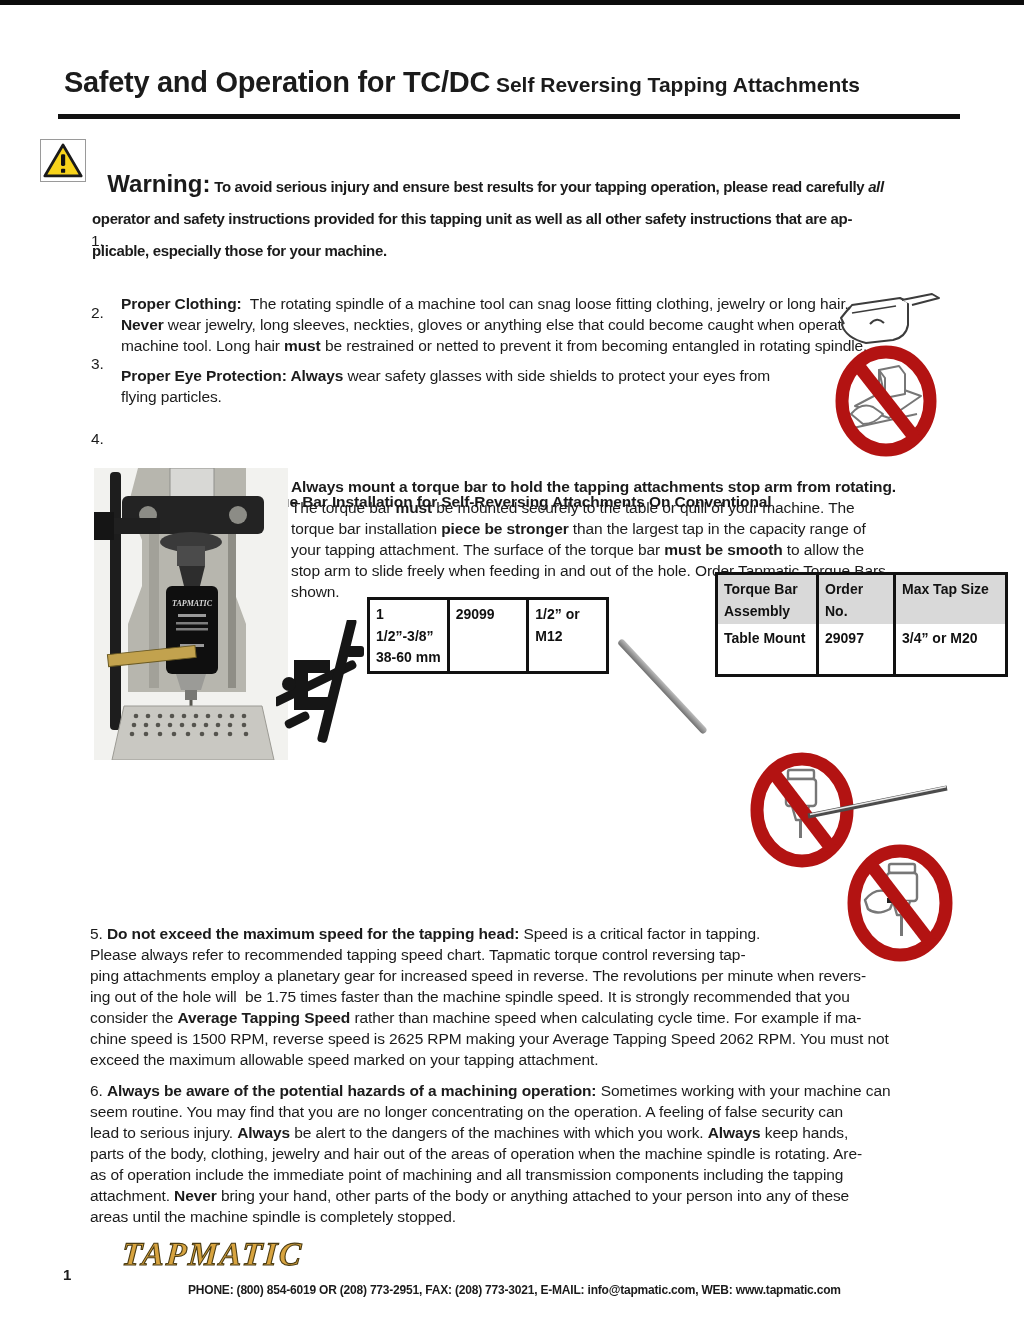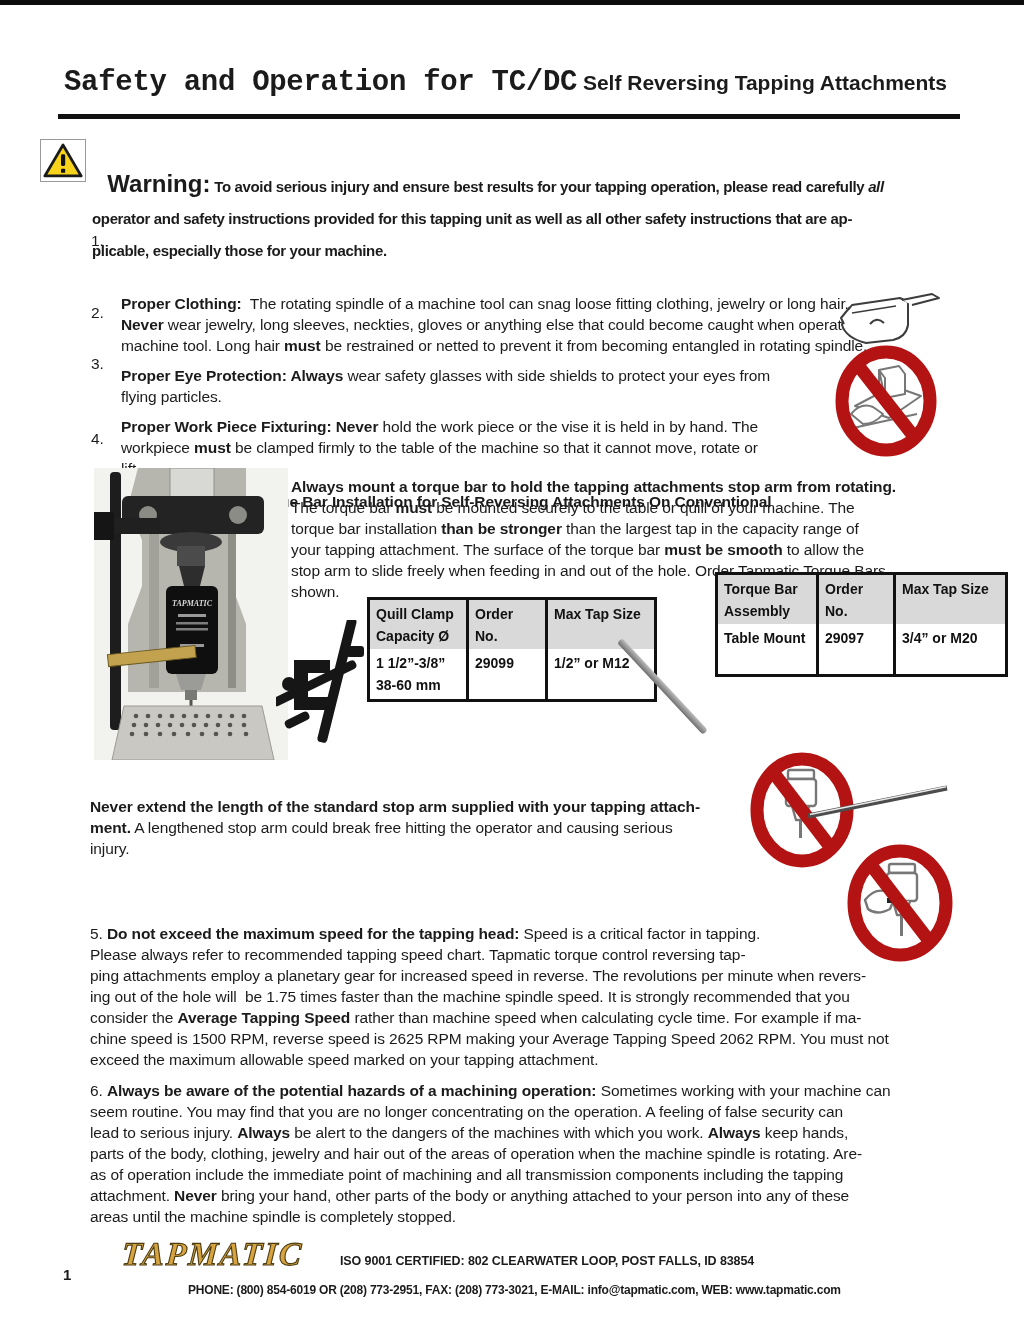--- a/index.html
+++ b/index.html
@@ -1,21 +1,21 @@
 <!DOCTYPE html>
 <html><head>
 <meta charset="utf-8">
 <style>
   html,body{margin:0;padding:0;background:#fff;}
   .page{position:relative;width:1024px;height:1325px;background:#ffffff;overflow:hidden;
         font-family:"Liberation Sans",sans-serif;color:#1b1b1b;}
   .abs{position:absolute;}
   .topbar{left:0;top:0;width:1024px;height:5px;background:#0c0c0c;}
   .title{left:64px;top:66px;white-space:nowrap;}
-  .title .main{font-size:29px;font-weight:700;letter-spacing:-0.3px;font-family:Liberation Mono, monospace;}
+  .title .main{font-size:29px;font-weight:700;letter-spacing:-0.3px;}
   .title .sub{font-size:21px;font-weight:700;margin-top:47px;}
   .rule{left:58px;top:114px;width:902px;height:5px;background:#111;}
   .warnbox{left:40px;top:139px;width:44px;height:41px;border:1px solid #9a9a9a;background:#fff;
            display:flex;align-items:center;justify-content:center;}
   .warntext{left:92px;top:136px;width:880px;font-size:15px;font-weight:700;line-height:32px;
             letter-spacing:-0.35px;white-space:pre-wrap;}
   .warntext .wlabel{font-size:24px;font-weight:700;letter-spacing:0;}
   .rich{white-space:pre-wrap;}
   .rich .b{font-weight:700;}
   .rich .i{font-style:italic;}
@@ -68,23 +68,20 @@
 </span><span class="b">Never</span><span> wear jewelry, long sleeves, neckties, gloves or anything else that could become caught when operating a
 machine tool. Long hair </span><span class="b">must</span><span> be restrained or netted to prevent it from becoming entangled in rotating spindle.</span></span>
   </div>
   <div class="abs listitem rich" style="left:91px;top:302px;">
     <span class="num">2.</span>
     <span class="itext"><span class="b">Proper Eye Protection: Always</span><span> wear safety glasses with side shields to protect your eyes from
 flying particles.</span></span>
   </div>
   <div class="abs listitem rich" style="left:91px;top:353px;">
     <span class="num">3.</span>
-    <span class="itext"><span class="b">Proper Work Piece Fixturing: Never</span><span> hold the work piece or the vise it is held in by hand. The
-workpiece </span><span class="b">must</span><span> be clamped firmly to the table of the machine so that it cannot move, rotate or
-lift.</span></span>
   </div>
   <div class="abs listitem rich" style="left:91px;top:428px;">
     <span class="num">4.</span>
     <span class="itext"><span class="b">Proper Stop Arm/Torque Bar Installation for Self-Reversing Attachments On Conventional
 Machines.</span></span>
   </div>
 
   <svg class="abs" style="left:836px;top:291px;" width="112" height="64" viewBox="0 0 112 64">
     <g fill="#ffffff" stroke="#3c3c3c" stroke-width="2" stroke-linejoin="round">
       <path d="M8,24 L16,14 L64,7 L72,11 L72,34 Q70,46 57,49 L30,52 Q10,47 6,34 Z"></path>
@@ -163,44 +160,38 @@
         <circle cx="94" cy="266" r="2.3"></circle>
         <circle cx="108" cy="266" r="2.3"></circle>
         <circle cx="122" cy="266" r="2.3"></circle>
         <circle cx="136" cy="266" r="2.3"></circle>
         <circle cx="152" cy="266" r="2.3"></circle>
     </g>
   </svg>
 
   <div class="abs para rich" style="left:291px;top:476px;width:672px;"><span class="b">Always mount a torque bar to hold the tapping attachments stop arm from rotating.</span><span>
 The torque bar </span><span class="b">must</span><span> be mounted securely to the table or quill of your machine. The
-torque bar installation </span><span class="b">than be stronger</span><span> than the largest tap in the capacity range of
+torque bar installation </span><span class="b">piece be stronger</span><span> than the largest tap in the capacity range of
 your tapping attachment. The surface of the torque bar </span><span class="b">must be smooth</span><span> to allow the
 stop arm to slide freely when feeding in and out of the hole. Order Tapmatic Torque Bars
 shown.</span></div>
 
   <svg class="abs" style="left:276px;top:620px;" width="95" height="128" viewBox="0 0 95 128">
     <g fill="#161616">
       <rect x="-8" y="58" width="92" height="9" rx="4" transform="rotate(-26 40 62)"></rect>
       <rect x="56" y="-4" width="10" height="128" rx="4" transform="rotate(14 60 60)"></rect>
       <path d="M18,40 h36 v13 h-22 v24 h22 v13 h-36 z"></path>
       <circle cx="13" cy="64" r="7"></circle>
       <rect x="70" y="26" width="18" height="11" rx="3"></rect>
       <rect x="8" y="96" width="26" height="9" rx="4" transform="rotate(-26 20 100)"></rect>
     </g>
   </svg>
 
   <table class="abs otable" style="left:367px;top:597px;width:242px;">
     <tbody>
-        <tr class="gray">
-      <td style="width:84px;height:42px;">Quill Clamp
-Capacity Ø</td>
-      <td style="width:64px;">Order No.</td>
-      <td style="width:94px;">Max Tap Size</td>
-    </tr>
     <tr>
       <td style="height:44px;">1 1/2”-3/8”
 38-60 mm</td>
       <td>29099</td>
       <td>1/2” or M12</td>
     </tr>
   </tbody>
     </table>
 
   <div class="abs rod"></div>
@@ -214,23 +205,20 @@
       <td style="width:97px;">Max Tap Size</td>
     </tr>
     <tr>
       <td style="height:44px;">Table Mount</td>
       <td>29097</td>
       <td>3/4” or M20</td>
     </tr>
   </tbody>
     </table>
 
-  <div class="abs para rich" style="left:90px;top:796px;width:680px;"><span class="b">Never extend the length of the standard stop arm supplied with your tapping attach-
-ment.</span><span> A lengthened stop arm could break free hitting the operator and causing serious
-injury.</span></div>
 
   <svg class="abs" style="left:750px;top:752px;" width="202" height="120" viewBox="0 0 202 120">
     <g stroke="#777" fill="#fff" stroke-width="2.4" stroke-linejoin="round">
       <rect x="38" y="18" width="26" height="9" rx="2"></rect>
       <rect x="36" y="27" width="30" height="27" rx="3"></rect>
       <path d="M42,54 l4,14 h9 l4,-14"></path>
       <line x1="50.5" y1="68" x2="50.5" y2="86" stroke-width="3"></line>
     </g>
     <ellipse cx="52" cy="58" rx="45" ry="51" fill="none" stroke="#b31312" stroke-width="13"></ellipse>
     <line x1="23" y1="20" x2="81" y2="96" stroke="#b31312" stroke-width="13"></line>
@@ -260,17 +248,16 @@
 exceed the maximum allowable speed marked on your tapping attachment.</span></div>
   <div class="abs para rich" style="left:90px;top:1080px;width:890px;"><span>6. </span><span class="b">Always be aware of the potential hazards of a machining operation:</span><span> Sometimes working with your machine can
 seem routine. You may find that you are no longer concentrating on the operation. A feeling of false security can
 lead to serious injury. </span><span class="b">Always</span><span> be alert to the dangers of the machines with which you work. </span><span class="b">Always</span><span> keep hands,
 parts of the body, clothing, jewelry and hair out of the areas of operation when the machine spindle is rotating. Are-
 as of operation include the immediate point of machining and all transmission components including the tapping
 attachment. </span><span class="b">Never</span><span> bring your hand, other parts of the body or anything attached to your person into any of these
 areas until the machine spindle is completely stopped.</span></div>
 
   <div class="abs footer-logo">TAPMATIC</div>
-  <div class="abs iso">ISO 9001 CERTIFIED: 802 CLEARWATER LOOP, POST FALLS, ID 83854</div>
   <div class="abs phone">PHONE: (800)  854-6019 OR (208) 773-2951, FAX: (208) 773-3021, E-MAIL: info@tapmatic.com, WEB: www.tapmatic.com</div>
   <div class="abs pagenum">1</div>
 
 </div>
 
 </body></html>

